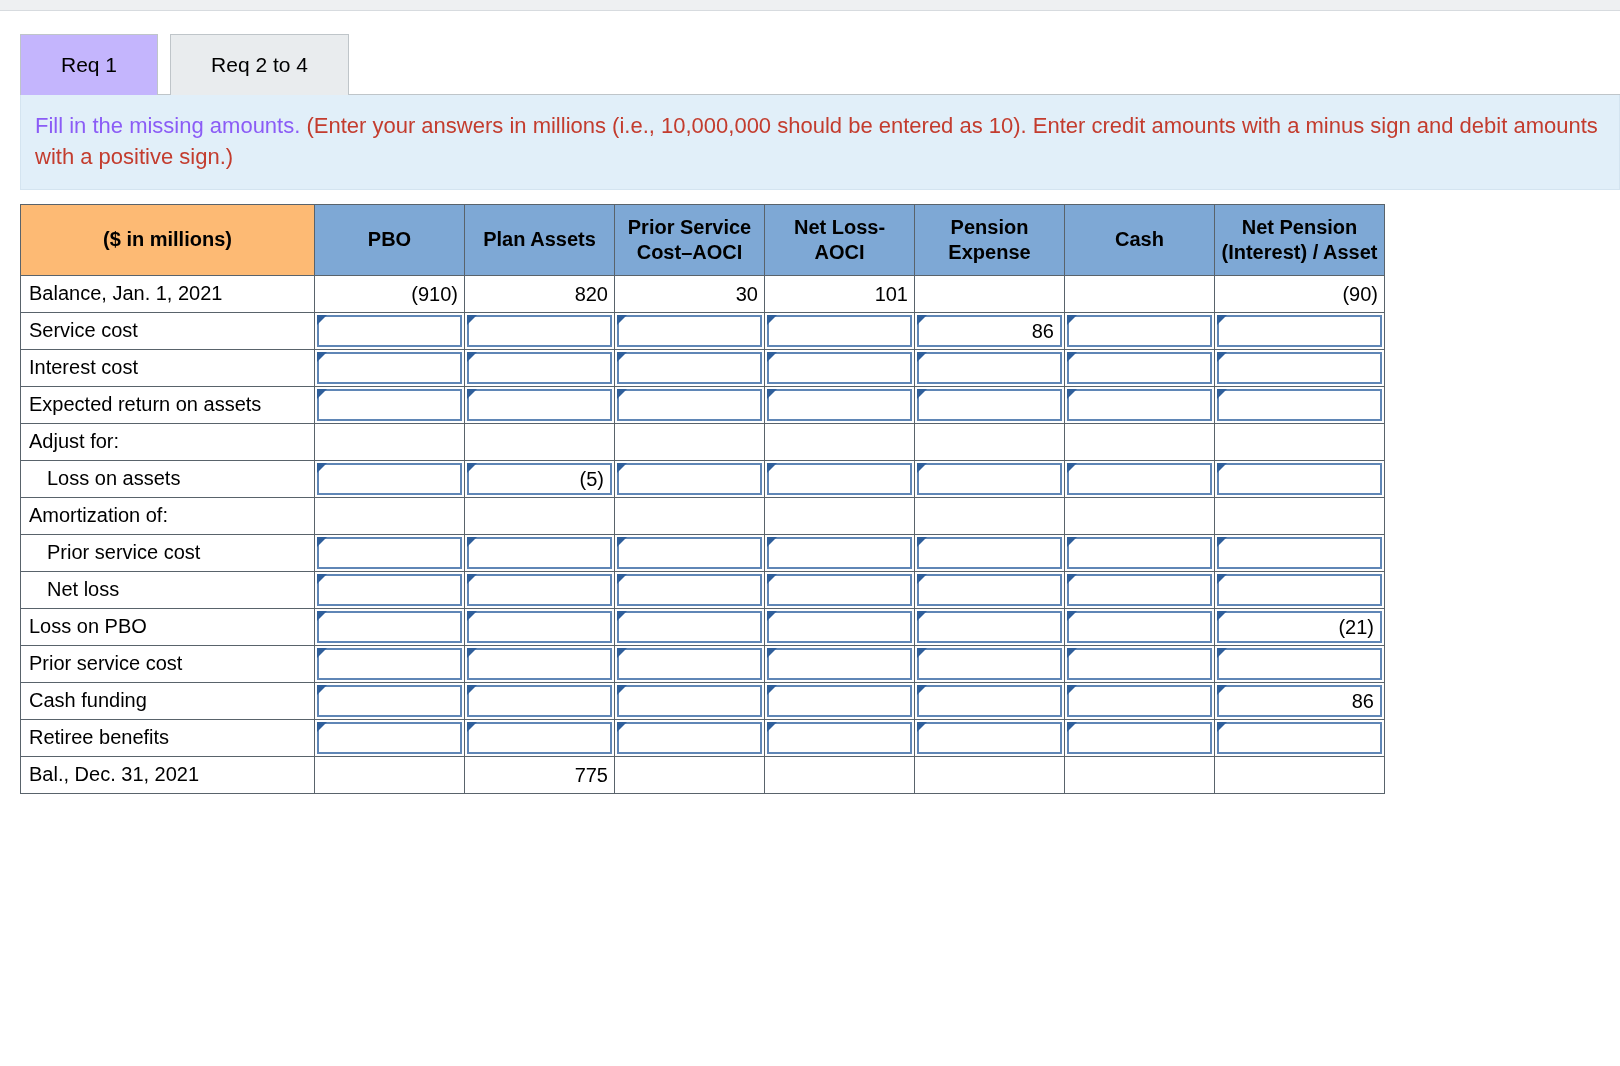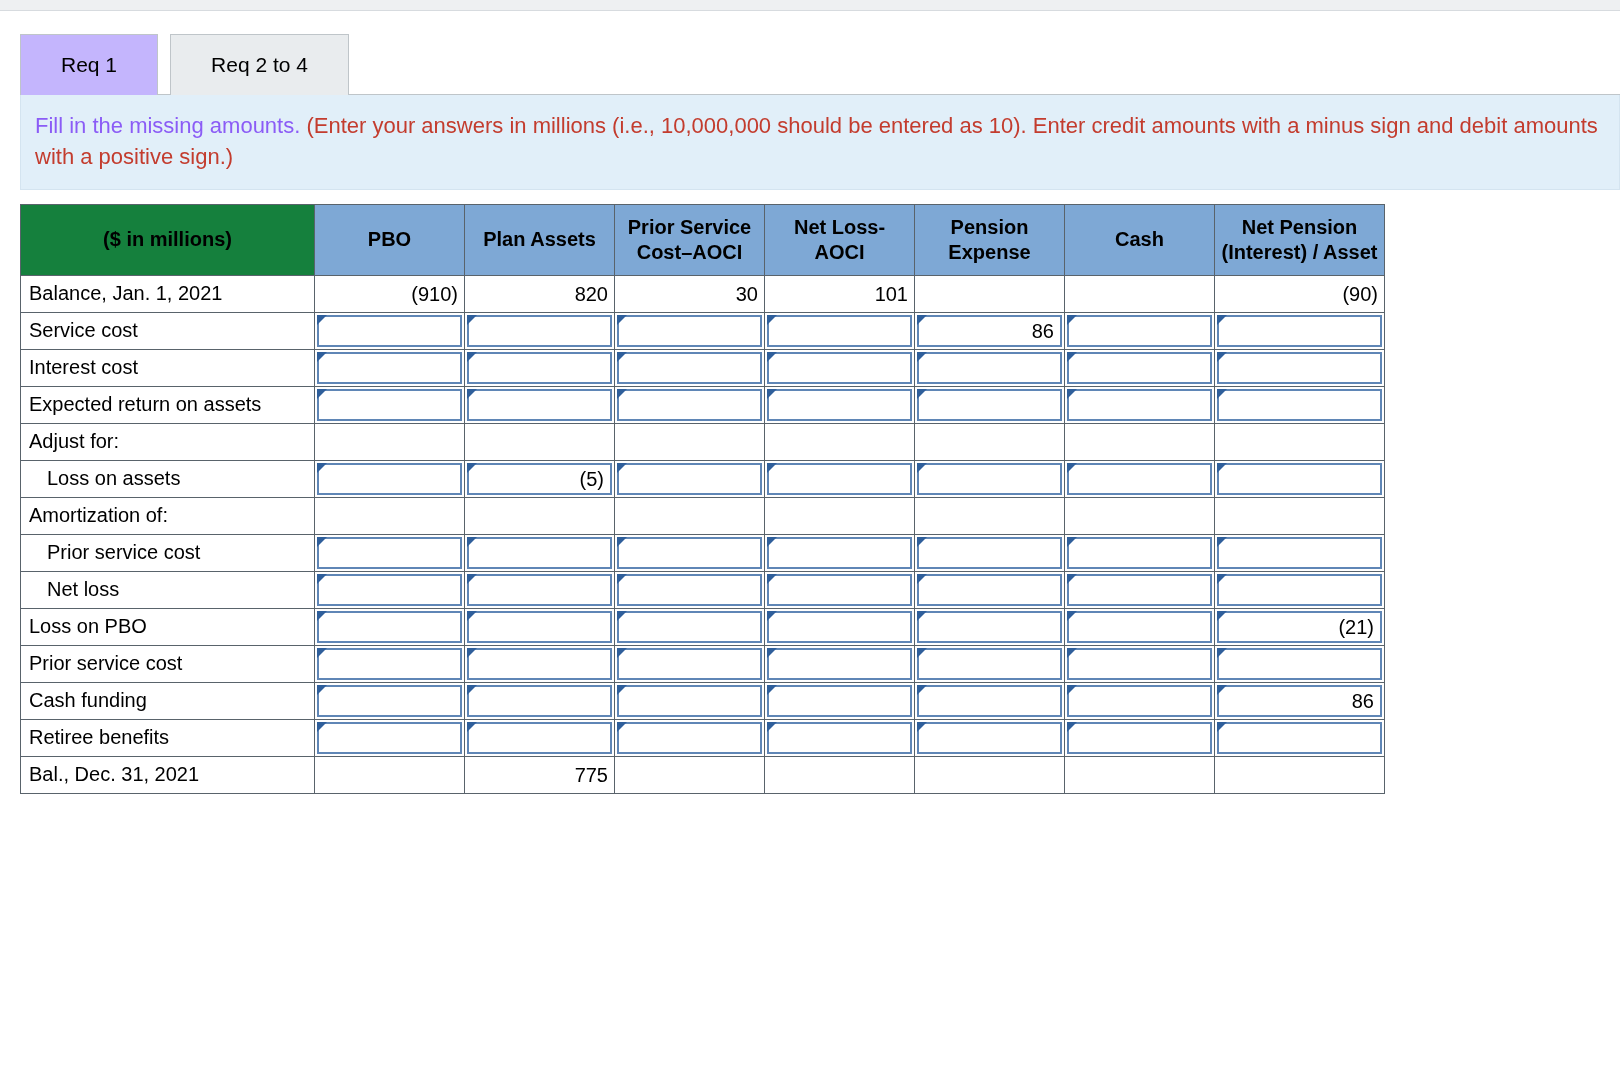--- a/index.html
+++ b/index.html
@@ -80,21 +80,21 @@
     line-height: 1.25;
   }
   th.corner {
     background: #7ea8d5;
     font-weight: bold;
     text-align: left;
     padding: 8px 14px;
     line-height: 1.3;
   }
   th.subhdr {
-    background: #15803d;
+    background: #fdba74;
     font-weight: bold;
     text-align: center;
     padding: 22px 6px;
     font-size: 20px;
   }
   th.blankhdr {
     background: #7ea8d5;
   }
   td.rowlbl {
     padding: 6px 8px;

